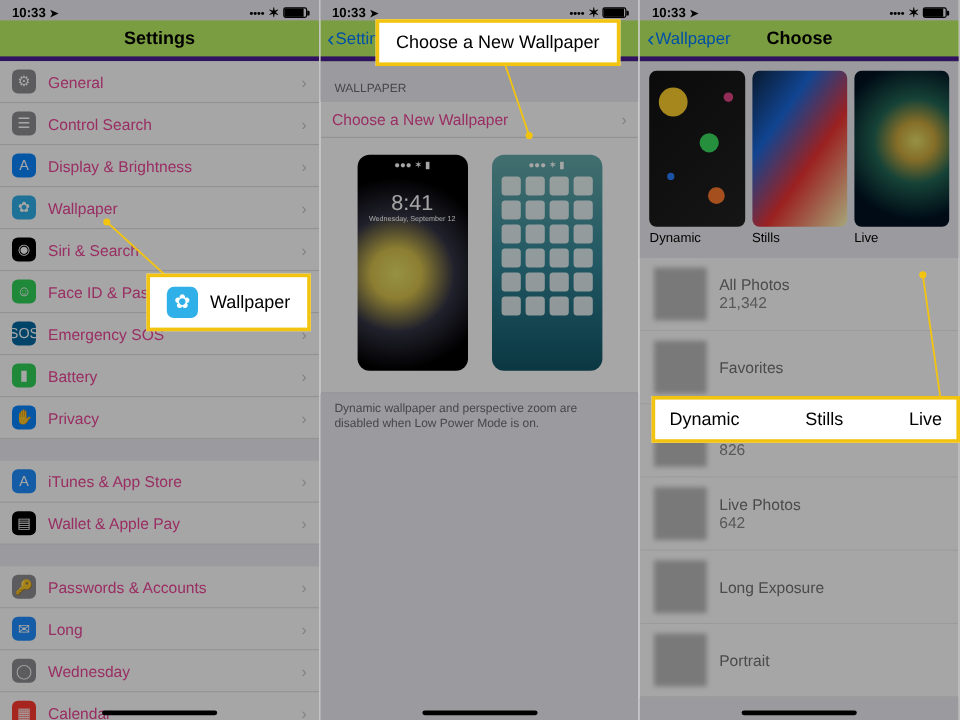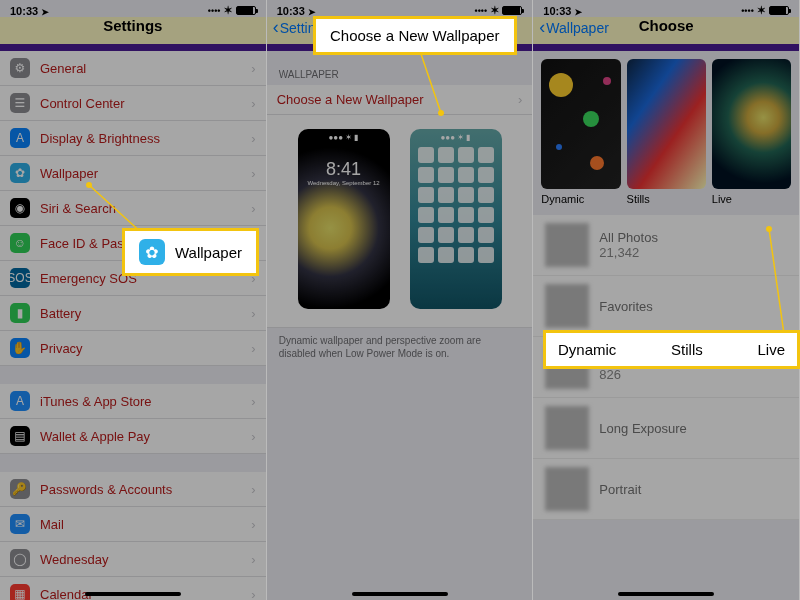--- a/index.html
+++ b/index.html
@@ -7,27 +7,27 @@
 .stage{position:relative;width:800px;height:435px;display:flex}
 .pane{position:relative;flex:1;height:600px;background:#efeff4;border-right:1px solid #bbb;overflow:hidden}
 .pane:last-child{border-right:none}
 .dim{position:absolute;inset:0;background:rgba(0,0,0,0.35);pointer-events:none;z-index:5}
 .status{display:flex;justify-content:space-between;align-items:center;padding:4px 10px 0 10px;font-size:11px;font-weight:600;color:#000}
 .status .icons{display:flex;gap:3px;align-items:center}
 .sig{font-size:9px}
 .batt{display:inline-block;width:20px;height:9px;border:1px solid #000;border-radius:2px;position:relative}
 .batt:after{content:"";position:absolute;right:-3px;top:2px;width:2px;height:4px;background:#000;border-radius:0 1px 1px 0}
 .batt i{display:block;width:90%;height:100%;background:#000}
-.nav{display:flex;justify-content:center;position:relative;height:34px;border-bottom:7px solid #4c1d95;background:#fef9c3}
+.nav{display:flex;align-items:center;justify-content:center;position:relative;height:34px;border-bottom:4px solid #4c1d95;background:#bef264}
 .nav .title{font-size:15px;font-weight:600}
 .nav .back{position:absolute;left:6px;color:#007aff;font-size:14px;display:flex;align-items:center}
 .nav .back .chev{font-size:18px;margin-right:1px}
 .cell{display:flex;align-items:center;background:#fff;border-bottom:1px solid #e0e0e3;padding:7px 10px;font-size:13px;position:relative}
 .cell .ico{width:20px;height:20px;border-radius:5px;margin-right:10px;display:flex;align-items:center;justify-content:center;font-size:12px;color:#fff}
-.cell .label{flex:1;color:#b91c1c}
+.cell .label{flex:1;color:#ec4899}
 .cell .chev{color:#c7c7cc;font-size:13px}
 .spacer{height:18px}
 .sect-head{font-size:10px;color:#6d6d72;padding:18px 12px 5px 12px;text-transform:uppercase}
 .foot-note{font-size:10px;color:#6d6d72;padding:6px 12px;line-height:1.3}
 .preview-row{background:#fff;display:flex;gap:20px;justify-content:center;padding:14px 0 18px 0;border-bottom:1px solid #e0e0e3}
 .preview{width:92px;height:180px;border-radius:10px;background:#000;position:relative;overflow:hidden}
 .preview.lock{background:radial-gradient(circle at 35% 55%,#e6e06a 0%,#d8c24d 18%,#334 42%,#000 70%)}
 .preview.home{background:linear-gradient(180deg,#6aa 0%,#389 50%,#156 100%)}
 .preview.home .grid{position:absolute;inset:18px 8px 20px 8px;display:grid;grid-template-columns:repeat(4,1fr);grid-auto-rows:16px;gap:4px}
 .preview.home .grid i{background:rgba(255,255,255,0.85);border-radius:3px}
@@ -77,21 +77,21 @@
       <span class="title">Settings</span>
     </div>
     <div id="settings-list">
         <div class="cell">
           <span class="ico" style="background:#8e8e93">⚙︎</span>
           <span class="label">General</span>
           <span class="chev">›</span>
         </div>
         <div class="cell">
           <span class="ico" style="background:#8e8e93">☰</span>
-          <span class="label">Control Center</span>
+          <span class="label">Control Search</span>
           <span class="chev">›</span>
         </div>
         <div class="cell">
           <span class="ico" style="background:#0a84ff">A</span>
           <span class="label">Display &amp; Brightness</span>
           <span class="chev">›</span>
         </div>
         <div class="cell">
           <span class="ico" style="background:#2fb0e8">✿</span>
           <span class="label">Wallpaper</span>
@@ -134,21 +134,21 @@
           <span class="chev">›</span>
         </div>
         <div class="spacer"></div>
         <div class="cell">
           <span class="ico" style="background:#8e8e93">🔑</span>
           <span class="label">Passwords &amp; Accounts</span>
           <span class="chev">›</span>
         </div>
         <div class="cell">
           <span class="ico" style="background:#1f8fff">✉︎</span>
-          <span class="label">Mail</span>
+          <span class="label">Long</span>
           <span class="chev">›</span>
         </div>
         <div class="cell">
           <span class="ico" style="background:#8e8e93">◯</span>
           <span class="label">Wednesday</span>
           <span class="chev">›</span>
         </div>
         <div class="cell">
           <span class="ico" style="background:#ff3b30">▦</span>
           <span class="label">Calendar</span>
@@ -269,20 +269,27 @@
           <div class="meta">
             <div class="n">Favorites</div>
             <div class="c"></div>
           </div>
         </div>
         <div class="alb">
           <div class="th"></div>
           <div class="meta">
             <div class="n">Selfies</div>
             <div class="c">826</div>
+          </div>
+        </div>
+        <div class="alb">
+          <div class="th"></div>
+          <div class="meta">
+            <div class="n">Live Photos</div>
+            <div class="c">642</div>
           </div>
         </div>
         <div class="alb">
           <div class="th"></div>
           <div class="meta">
             <div class="n">Long Exposure</div>
             <div class="c"></div>
           </div>
         </div>
         <div class="alb">

